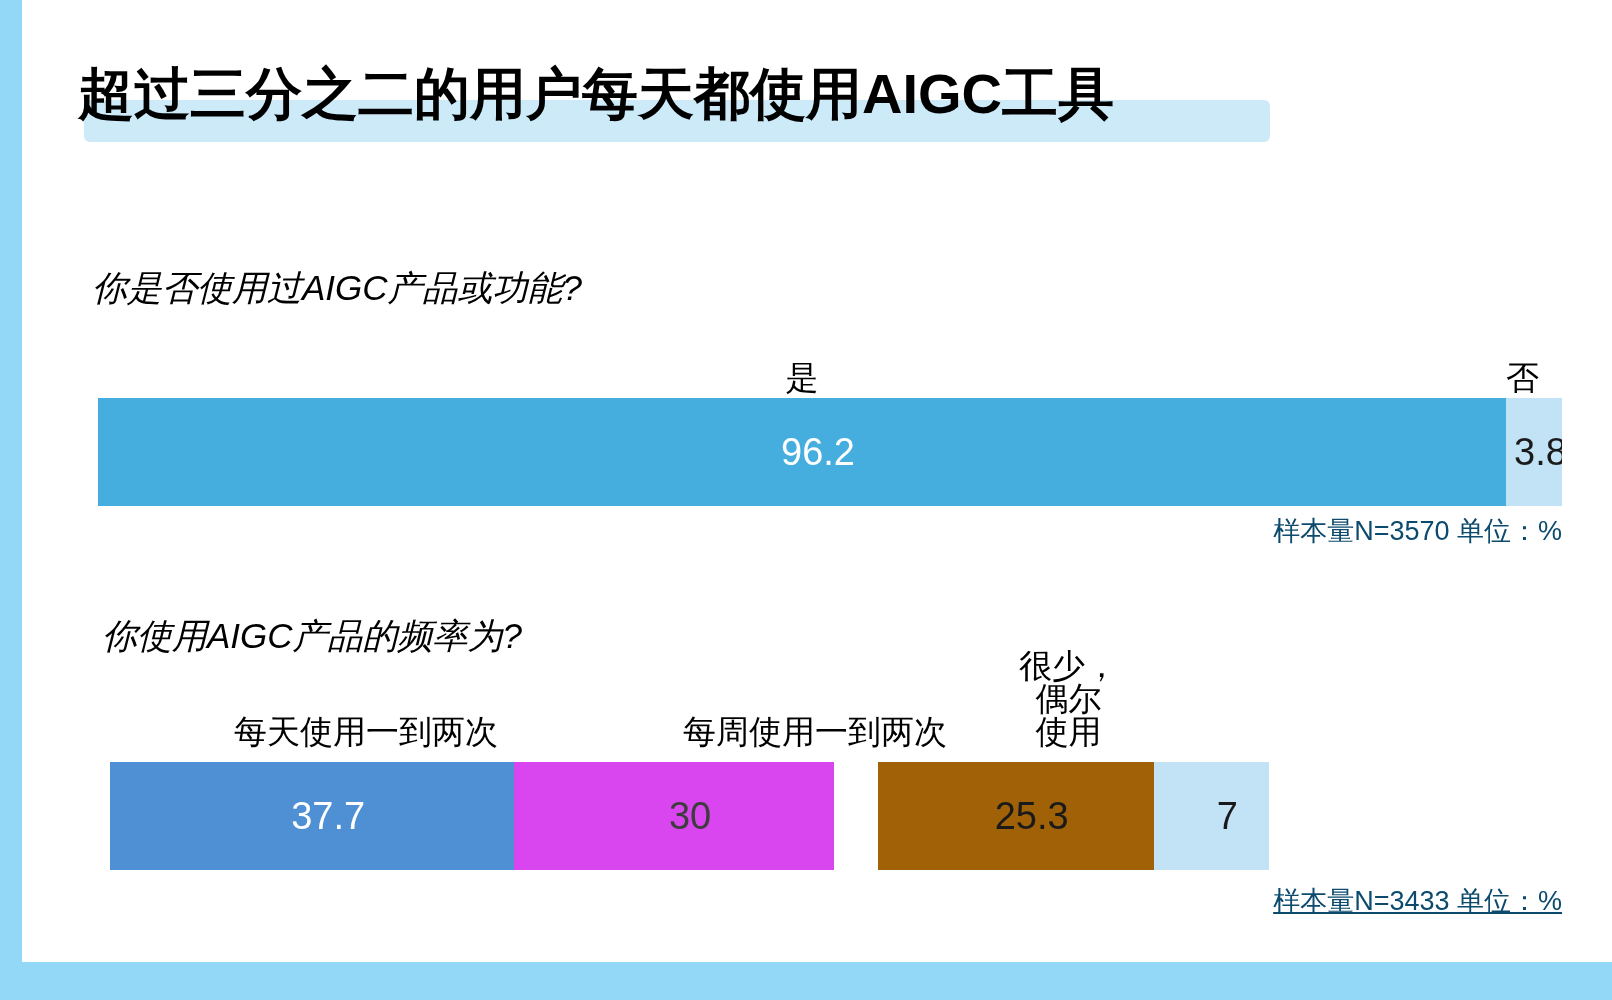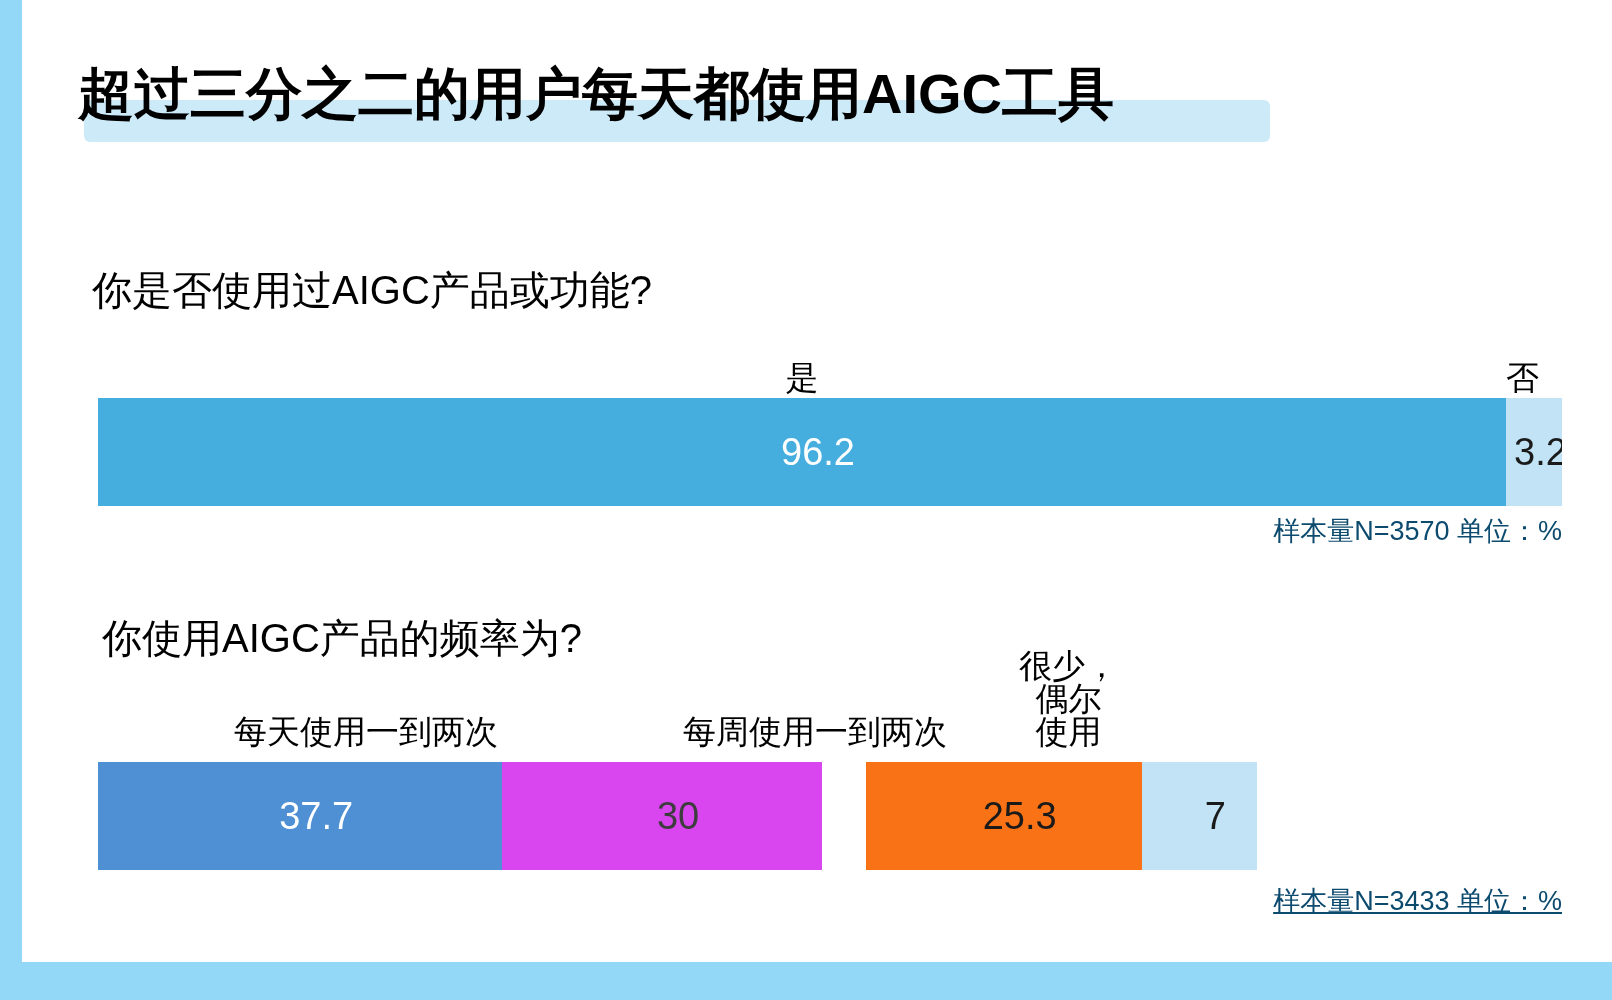--- a/index.html
+++ b/index.html
@@ -54,24 +54,25 @@
     color: #000000;
     letter-spacing: 0px;
     white-space: nowrap;
     line-height: 1;
   }
 
   
   .section { position: absolute; left: 0; width: 100%; }
   .question {
     position: absolute;
-    font-size: 40px;
+    font-size: 35px;
     color: #000000;
     white-space: nowrap;
     line-height: 1;
+    font-style: italic;
   }
 
   
   .bar-row {
     position: absolute;
     display: flex;
     flex-direction: row;
     height: 108px;
   }
   .bar-seg {
@@ -133,21 +134,21 @@
 
       <div class="question" style="left:70px; top:270px;">你是否使用过AIGC产品或功能?</div>
 
       <div class="label-row" style="left:76px; top:350px; width:1464px; height:44px;">
         <div class="seg-label" style="width:1408px; height:44px;">是</div>
         <div class="seg-label" style="width:56px; height:44px; justify-content:flex-start;">否</div>
       </div>
 
       <div class="bar-row" style="left:76px; top:398px; width:1464px;">
         <div class="bar-seg" style="width:1408px; background:#45aede; color:#ffffff;">96.2</div>
-        <div class="bar-seg align-left" style="width:56px; background:#c2e3f6; color:#1a1a1a;">3.2</div>
+        <div class="bar-seg align-left" style="width:56px; background:#c2e3f6; color:#1a1a1a;">3.8</div>
       </div>
 
       <div class="footnote" style="left:940px; top:518px; width:600px;">样本量N=3570  单位：%</div>
     </div>
 
     <div class="section">
 
       <div class="question" style="left:80px; top:618px;">你使用AIGC产品的频率为?</div>
 
       <div class="label-row" style="left:76px; top:618px; width:1464px; height:130px;">
@@ -155,24 +156,24 @@
         <div class="seg-label" style="width:362px; height:130px;">每周使用一到两次</div>
         <div class="seg-label" style="width:145px; height:130px; align-items:flex-end;">
           <span class="multiline">
             <span>很少，</span>
             <span>偶尔</span>
             <span>使用</span>
           </span>
         </div>
       </div>
 
-      <div class="bar-row" style="left:76px; top:762px; width:1159px;align-items:center;">
+      <div class="bar-row" style="left:88px; top:762px; width:1159px;align-items:center;">
         <div class="bar-seg" style="width:536px; background:#4f8fd4; color:#ffffff;">37.7</div>
         <div class="bar-seg" style="width:421px; background:#d946ef; color:#3d3d3d;">30</div>
-        <div class="bar-seg" style="width:362px; background:#f97316; color:#1a1a1a;margin-left:44px;">25.3</div>
+        <div class="bar-seg" style="width:362px; background:#a16207; color:#1a1a1a;margin-left:44px;">25.3</div>
         <div class="bar-seg" style="width:145px; background:#c2e3f6; color:#1a1a1a;">7</div>
       </div>
 
       <div class="footnote" style="left:940px; top:888px; width:600px;text-decoration:underline;">样本量N=3433  单位：%</div>
     </div>
 
   </div>
 </div>
 
 </body></html>

